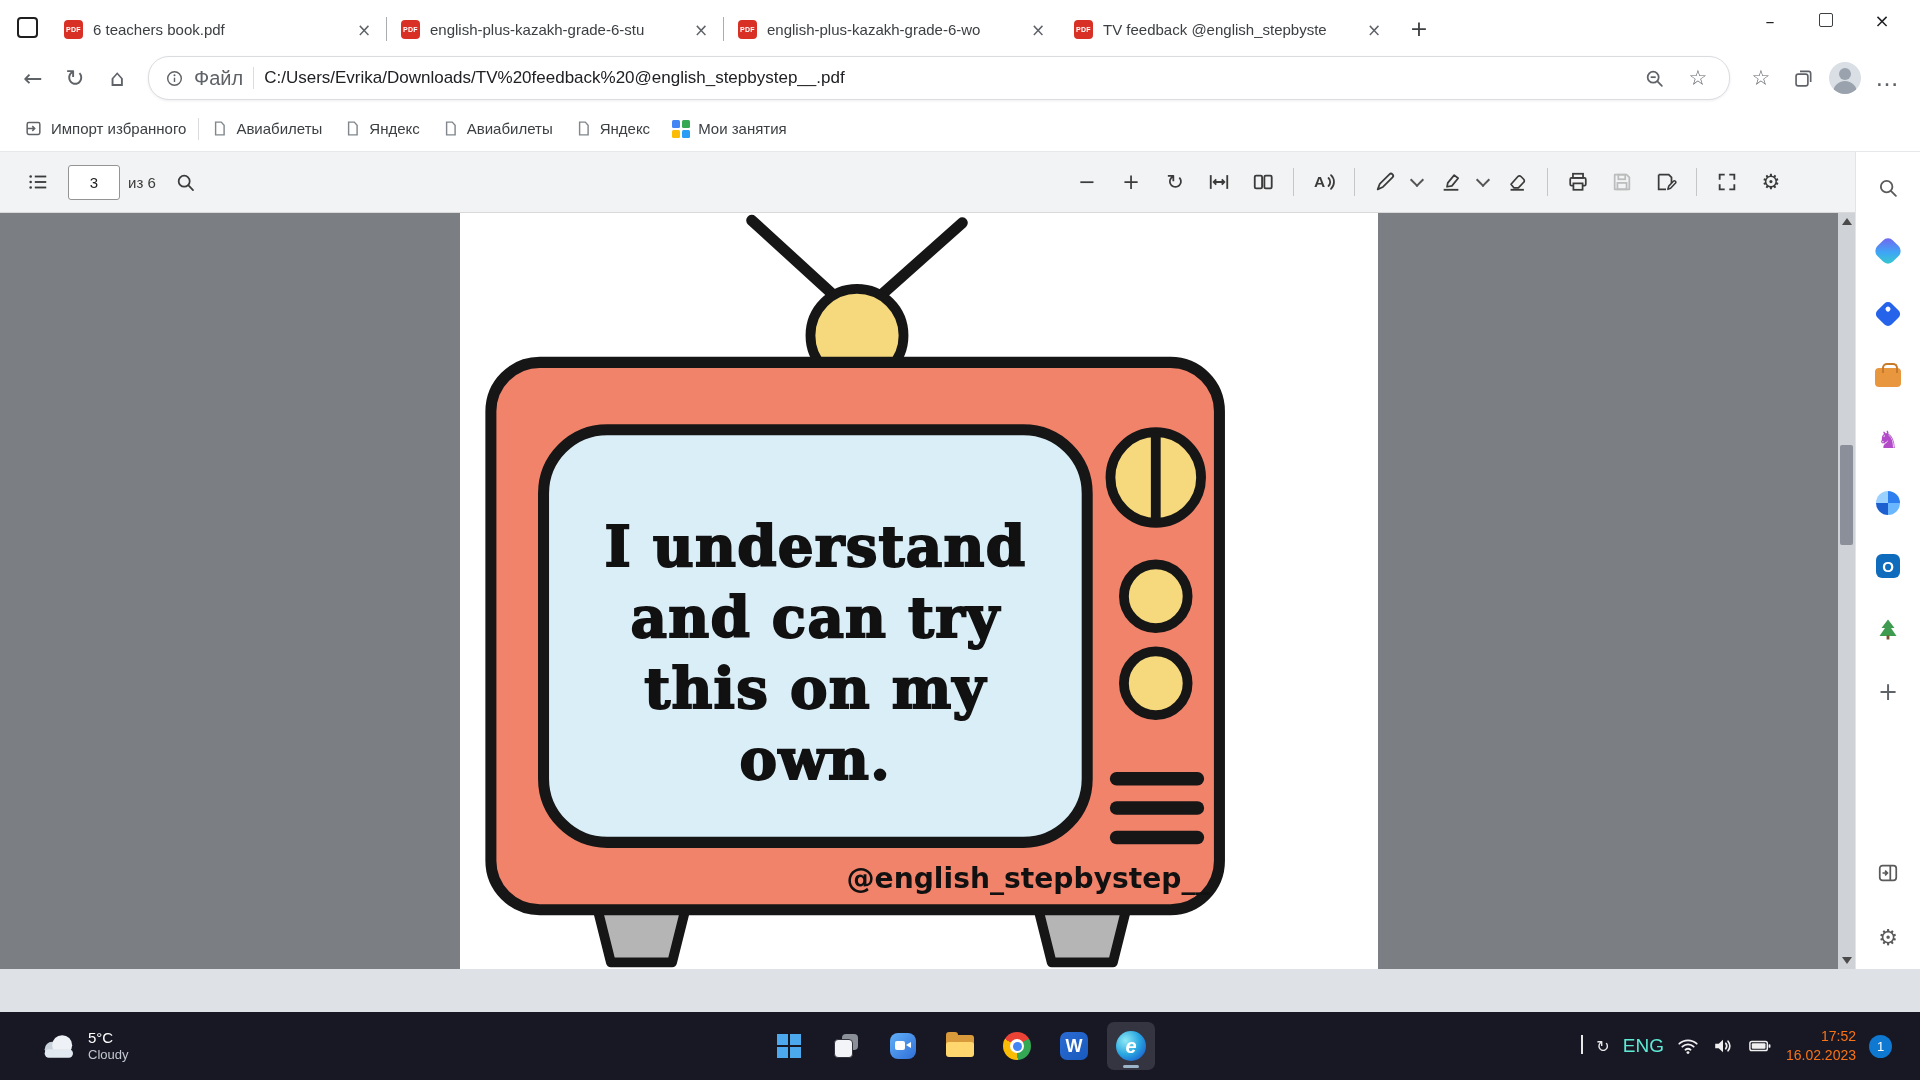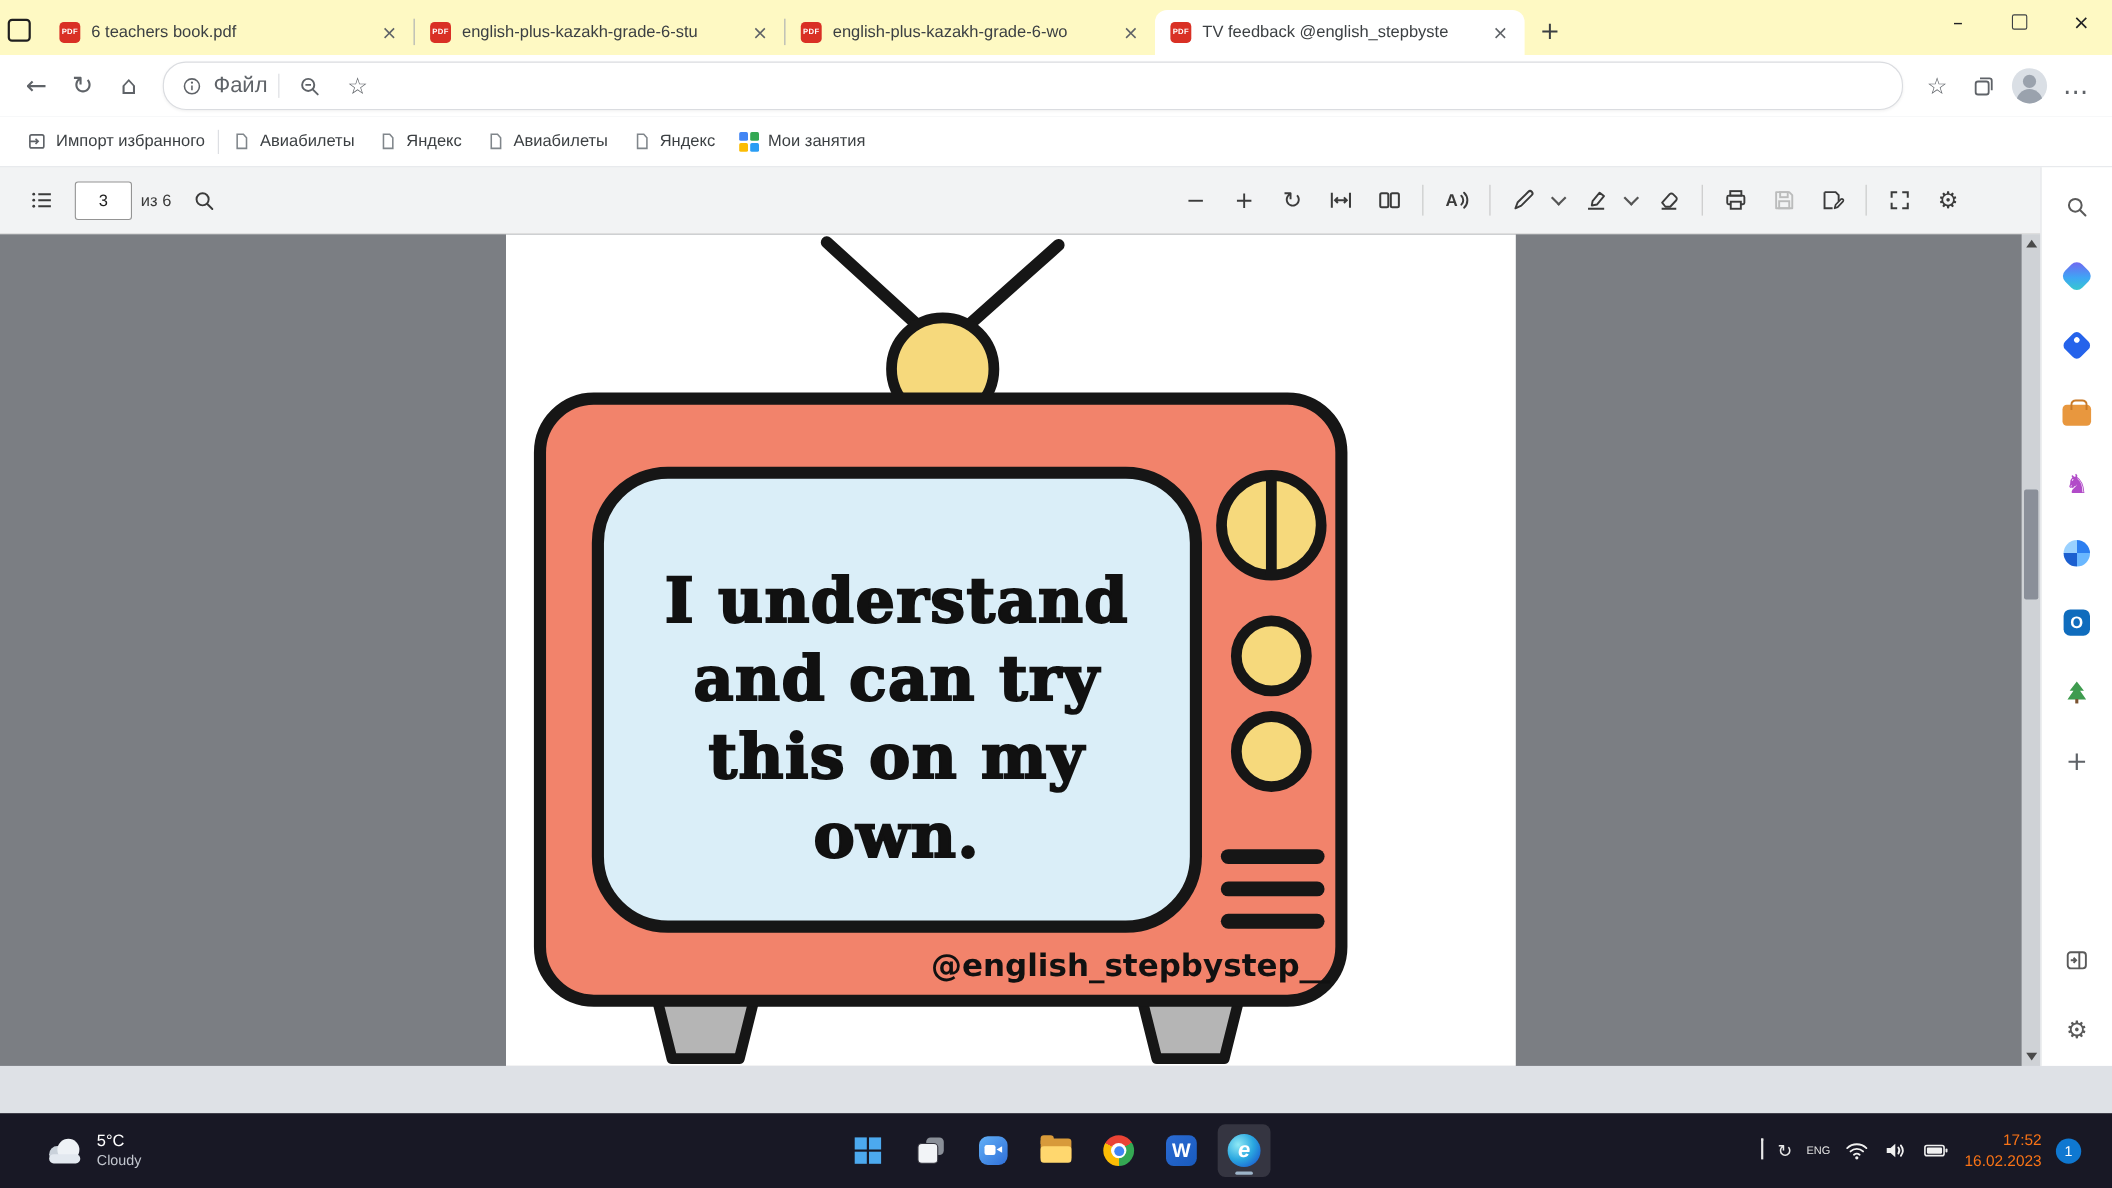--- a/index.html
+++ b/index.html
@@ -1,21 +1,21 @@
 <!DOCTYPE html>
 <html style="--tv_body: #f2836b; --screen: #daeef8; --knob: #f6d97c; --outline: #161616; --leg: #b5b5b5; --page: #ffffff; --canvas: #7b7e83;"><head>
 <meta charset="utf-8">
 <style>
   html,body{margin:0;padding:0;}
   body{width:1920px;height:1080px;overflow:hidden;font-family:"Liberation Sans",sans-serif;background:#dee1e6;}
   .glyph{font-family:"DejaVu Sans",sans-serif;}
   .app{display:flex;flex-direction:column;width:100%;height:100%;}
 
   
-  .tabbar{height:50px;background:#fef9c3;display:flex;align-items:flex-end;padding:0 0;flex:none;}
+  .tabbar{height:50px;background:#ffffff;display:flex;align-items:flex-end;padding:0 10px;flex:none;}
   .tab-actions{width:34px;height:34px;margin:0 6px 6px 0;display:grid;place-items:center;border-radius:8px;}
   .tab-actions .sq{width:17px;height:17px;border:2.4px solid #1f1f1f;border-radius:4px;}
   .tab{width:336px;height:41px;display:flex;align-items:center;gap:10px;padding:0 10px 0 14px;font-size:15px;color:#3c4043;border-radius:11px 11px 0 0;box-sizing:border-box;}
   .tab.active{background:#fff;}
   .tabdiv{width:1px;height:24px;background:#a9adb2;margin-bottom:9px;flex:none;}
   .pdf-fav{width:19px;height:19px;background:#d93025;border-radius:4px;color:#fff;font-size:7px;font-weight:bold;display:grid;place-items:center;flex:none;letter-spacing:.3px;}
   .tab-title{flex:1;white-space:nowrap;overflow:hidden;text-overflow:ellipsis;}
   .tab-close{width:24px;height:24px;border-radius:50%;display:grid;place-items:center;font-size:17px;color:#5f6368;flex:none;}
   .newtab{width:34px;height:34px;margin:0 0 5px 6px;display:grid;place-items:center;font-size:22px;color:#3c4043;border-radius:50%;}
   .win-controls{margin-left:auto;display:flex;align-self:flex-start;}
@@ -107,21 +107,21 @@
   .folder .back{position:absolute;left:0;top:0;width:28px;height:20px;border-radius:3px;background:#d89a3a;}
   .folder .tabp{position:absolute;left:0;top:-3px;width:12px;height:8px;border-radius:3px 3px 0 0;background:#d89a3a;}
   .folder .front{position:absolute;left:0;bottom:0;width:28px;height:15px;border-radius:3px;background:#ffd76e;}
   .chrome{width:28px;height:28px;border-radius:50%;background:conic-gradient(from -60deg,#ea4335 0 33%,#34a853 0 66%,#fbbc05 0);position:relative;}
   .chrome::before{content:"";position:absolute;left:7px;top:7px;width:14px;height:14px;border-radius:50%;background:#fff;}
   .chrome::after{content:"";position:absolute;left:9.5px;top:9.5px;width:9px;height:9px;border-radius:50%;background:#4285f4;}
   .wordicon{width:28px;height:28px;border-radius:7px;background:linear-gradient(135deg,#2b6bd3,#185abd);color:#fff;font-weight:bold;font-size:18px;display:grid;place-items:center;}
   .edgeicon{width:30px;height:30px;border-radius:50%;background:radial-gradient(circle at 32% 32%,#8fe9f5,#2aa7e0 48%,#1b5fd0 85%);color:#fff;font-weight:bold;font-size:20px;display:grid;place-items:center;font-style:italic;}
   .tray{margin-left:auto;display:flex;align-items:center;gap:13px;}
   .chev-up{width:9px;height:9px;border-left:2px solid #e8e8e8;border-top:2px solid #e8e8e8;transform:rotate(45deg);margin-top:4px;}
-  .lang{font-size:10px;color:#e5e5e5;}
+  .lang{font-size:19px;color:#5eead4;}
   .clock{text-align:right;font-size:14px;line-height:1.35;color:#f97316;}
   .badge{width:23px;height:23px;border-radius:50%;background:#0f78d1;color:#fff;font-size:13px;display:grid;place-items:center;}
   .trayglyph{font-size:16px;color:#e8e8e8;}
 
   svg.ic{display:block;}
 </style>
 </head>
 <body>
 
 <div class="app">
@@ -171,20 +171,21 @@
     <div class="nav-btn glyph">⌂</div>
 
     <div class="omnibox">
       <svg class="ic" width="19" height="19" viewBox="0 0 24 24">
         <circle cx="12" cy="12" r="8.6" fill="none" stroke="#5f6368" stroke-width="1.8"></circle>
         <line x1="12" y1="11" x2="12" y2="16.4" stroke="#5f6368" stroke-width="1.8"></line>
         <circle cx="12" cy="7.8" r="1.3" fill="#5f6368"></circle>
       </svg>
       <span class="scheme">Файл</span>
       <span class="vsep"></span>
+      <span class="url">C:/Users/Evrika/Downloads/TV%20feedback%20@english_stepbystep__.pdf</span>
       <span class="box-ic">
         <svg class="ic" width="21" height="21" viewBox="0 0 24 24">
           <circle cx="10.5" cy="10.5" r="6.3" fill="none" stroke="#5f6368" stroke-width="2"></circle>
           <line x1="7.6" y1="10.5" x2="13.4" y2="10.5" stroke="#5f6368" stroke-width="2"></line>
           <line x1="15.4" y1="15.4" x2="20.4" y2="20.4" stroke="#5f6368" stroke-width="2" stroke-linecap="round"></line>
         </svg>
       </span>
       <span class="box-ic">
           <span class="star glyph">☆</span>
         </span>

